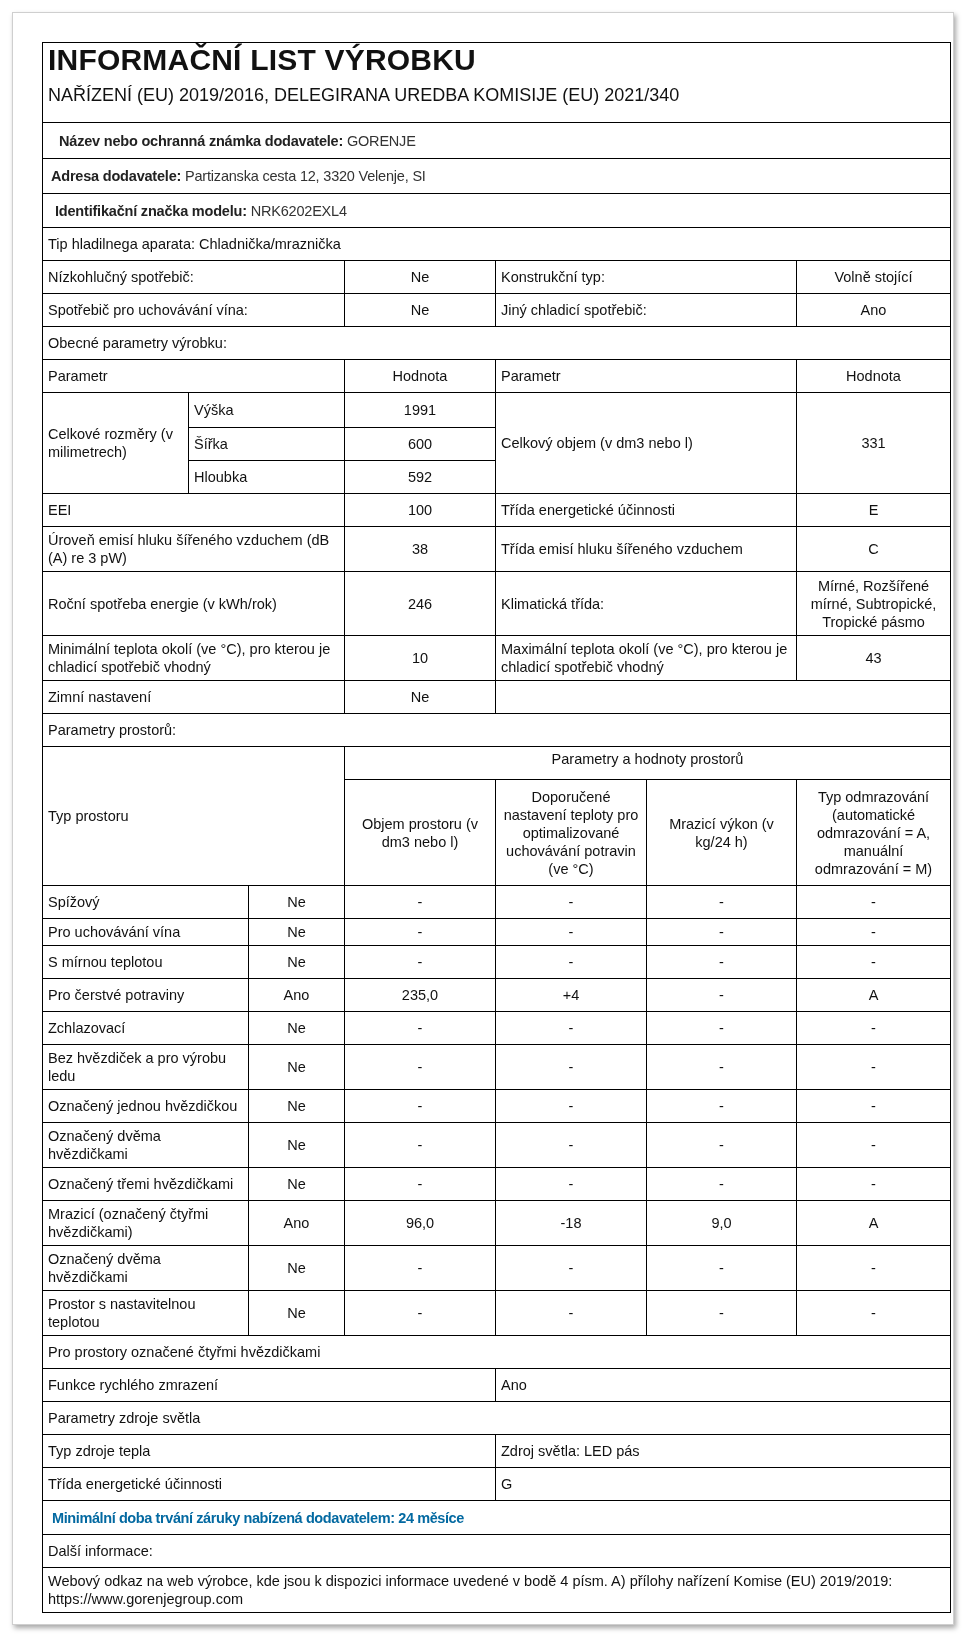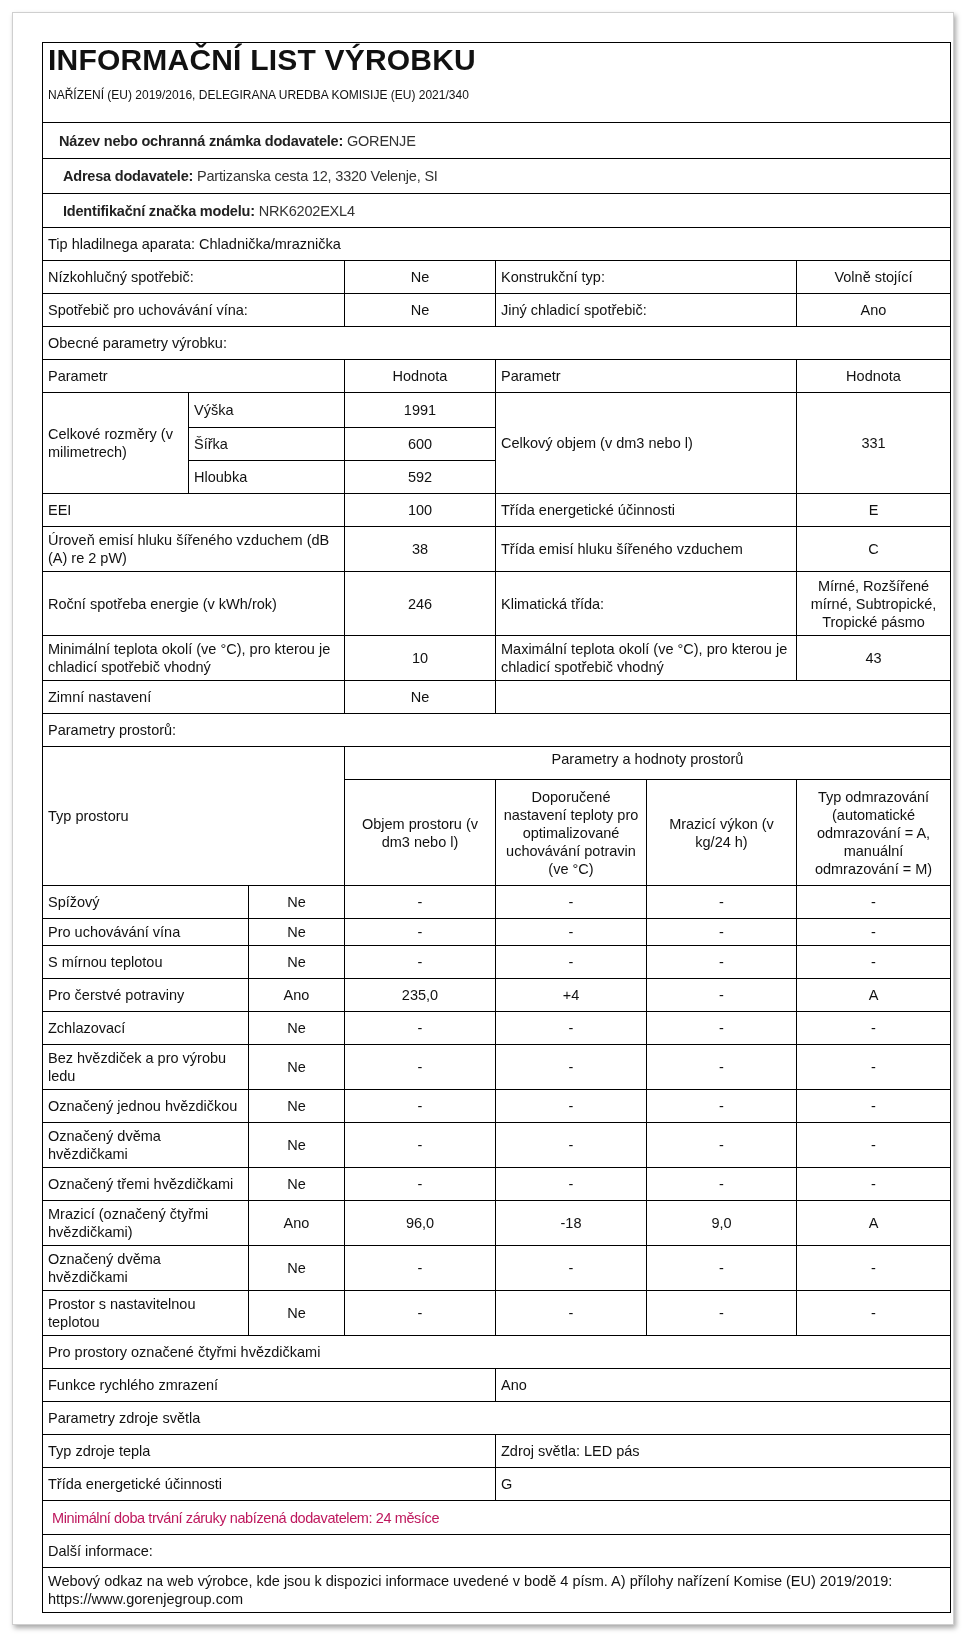--- a/index.html
+++ b/index.html
@@ -8,24 +8,24 @@
   .card { position: absolute; left: 12px; top: 12px; width: 940px; height: 1611px;
           background: #fff; border: 1px solid #cfcfcf;
           box-shadow: 2px 3px 5px rgba(0,0,0,0.35); }
   table.sheet { position: absolute; left: 29px; top: 29px; width: 908px;
                 border-collapse: collapse; table-layout: fixed; }
   table.sheet td { border: 1.3px solid #000; padding: 0 5px; font-size: 14.5px;
                    line-height: 18px; vertical-align: middle; overflow: hidden; }
   .c { text-align: center; }
   .b { font-weight: normal; }
   .title { font-size: 30px; font-weight: bold; line-height: 34px; letter-spacing: 0.2px; }
-  .subtitle { font-size: 12px; }
+  .subtitle { font-size: 18px; }
   .sup { font-size: 13px; color: #333; letter-spacing: -0.2px; }
   .sup .lbl { font-weight: bold; color: #222; }
-  .warranty { font-size: 13.5px; font-weight: normal; color: #be185d; letter-spacing: -0.4px; padding-left: 9px !important; }
+  .warranty { font-size: 13.5px; font-weight: bold; color: #0369a1; letter-spacing: -0.4px; padding-left: 9px !important; }
   .web { font-size: 14.5px; line-height: 20px; }
 </style>
 </head>
 <body>
 
 <div class="card">
 <table class="sheet">
   <colgroup>
     <col style="width:146px">
         <col style="width:60px">
@@ -44,27 +44,27 @@
     </td>
   </tr>
 
   <tr style="height:36px">
     <td colspan="7" class="sup" style="padding-left:16px;">
       <span class="lbl">Název nebo ochranná známka dodavatele:</span>
       <span>GORENJE</span>
     </td>
   </tr>
   <tr style="height:35px">
-    <td colspan="7" class="sup" style="padding-left:20px;">
+    <td colspan="7" class="sup" style="padding-left:8px;">
       <span class="lbl">Adresa dodavatele:</span>
       <span>Partizanska cesta 12, 3320 Velenje, SI</span>
     </td>
   </tr>
   <tr style="height:34px">
-    <td colspan="7" class="sup" style="padding-left:20px;">
+    <td colspan="7" class="sup" style="padding-left:12px;">
       <span class="lbl">Identifikační značka modelu:</span>
       <span>NRK6202EXL4</span>
     </td>
   </tr>
 
   <tr style="height:33px">
     <td colspan="7" class="b">Tip hladilnega aparata: Chladnička/mraznička</td>
   </tr>
   <tr style="height:33px">
     <td colspan="3">Nízkohlučný spotřebič:</td>
@@ -103,21 +103,21 @@
     <td colspan="2">Hloubka</td>
     <td class="c">592</td>
   </tr>
   <tr style="height:33px">
     <td colspan="3">EEI</td>
     <td class="c">100</td>
     <td colspan="2">Třída energetické účinnosti</td>
     <td class="c">E</td>
   </tr>
   <tr style="height:45px">
-    <td colspan="3">Úroveň emisí hluku šířeného vzduchem (dB (A) re 2 pW)</td>
+    <td colspan="3">Úroveň emisí hluku šířeného vzduchem (dB (A) re 3 pW)</td>
     <td class="c">38</td>
     <td colspan="2">Třída emisí hluku šířeného vzduchem</td>
     <td class="c">C</td>
   </tr>
   <tr style="height:64px">
     <td colspan="3">Roční spotřeba energie (v kWh/rok)</td>
     <td class="c">246</td>
     <td colspan="2">Klimatická třída:</td>
     <td class="c">Mírné, Rozšířené mírné, Subtropické, Tropické pásmo</td>
   </tr>

